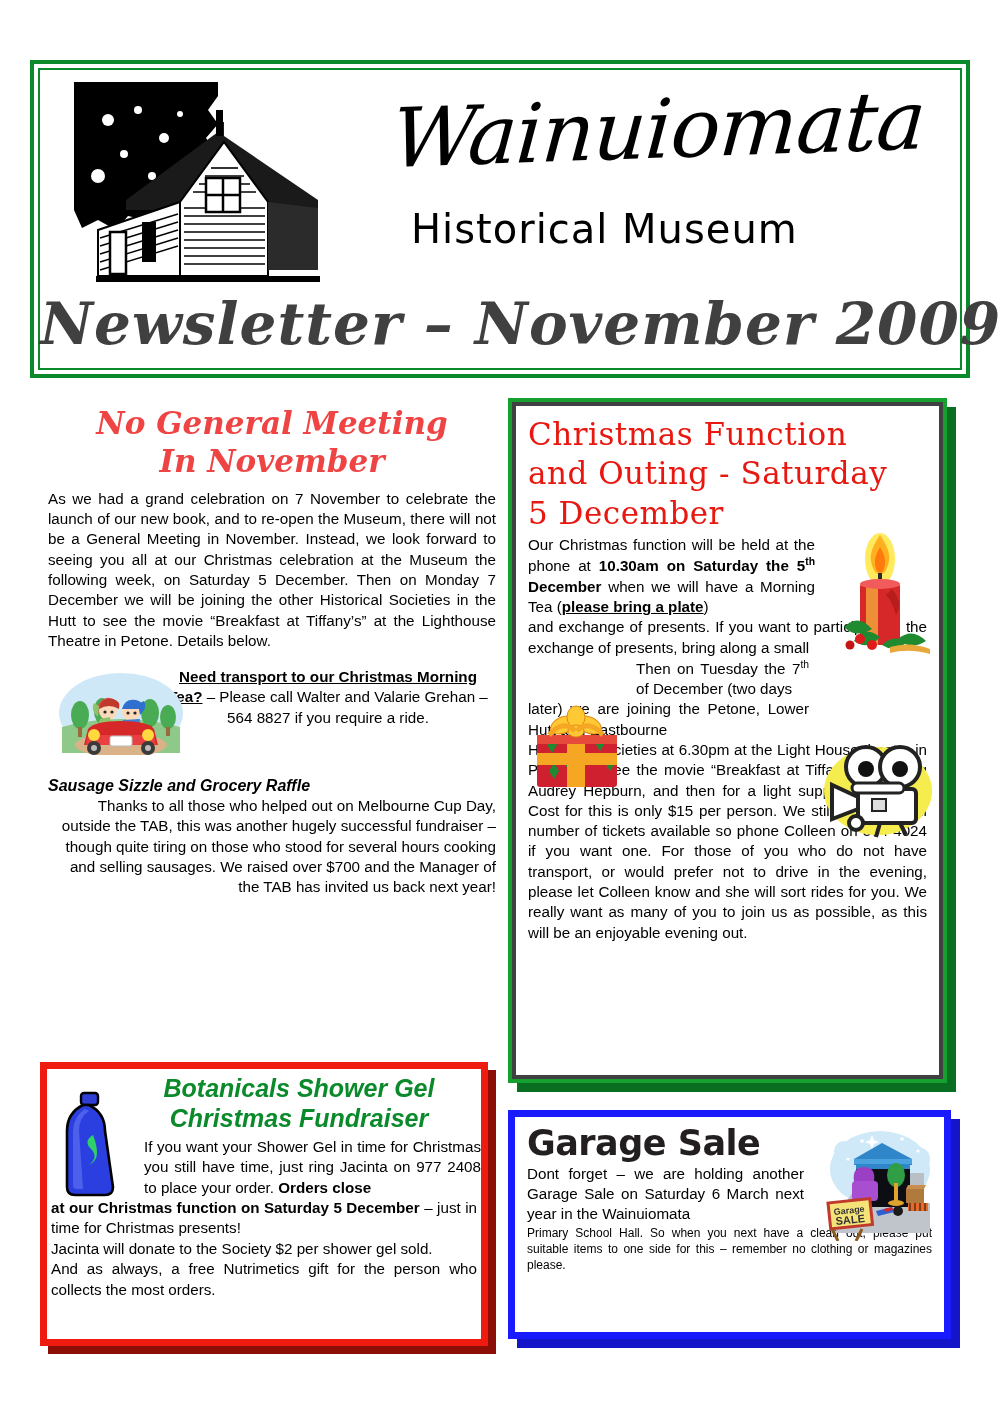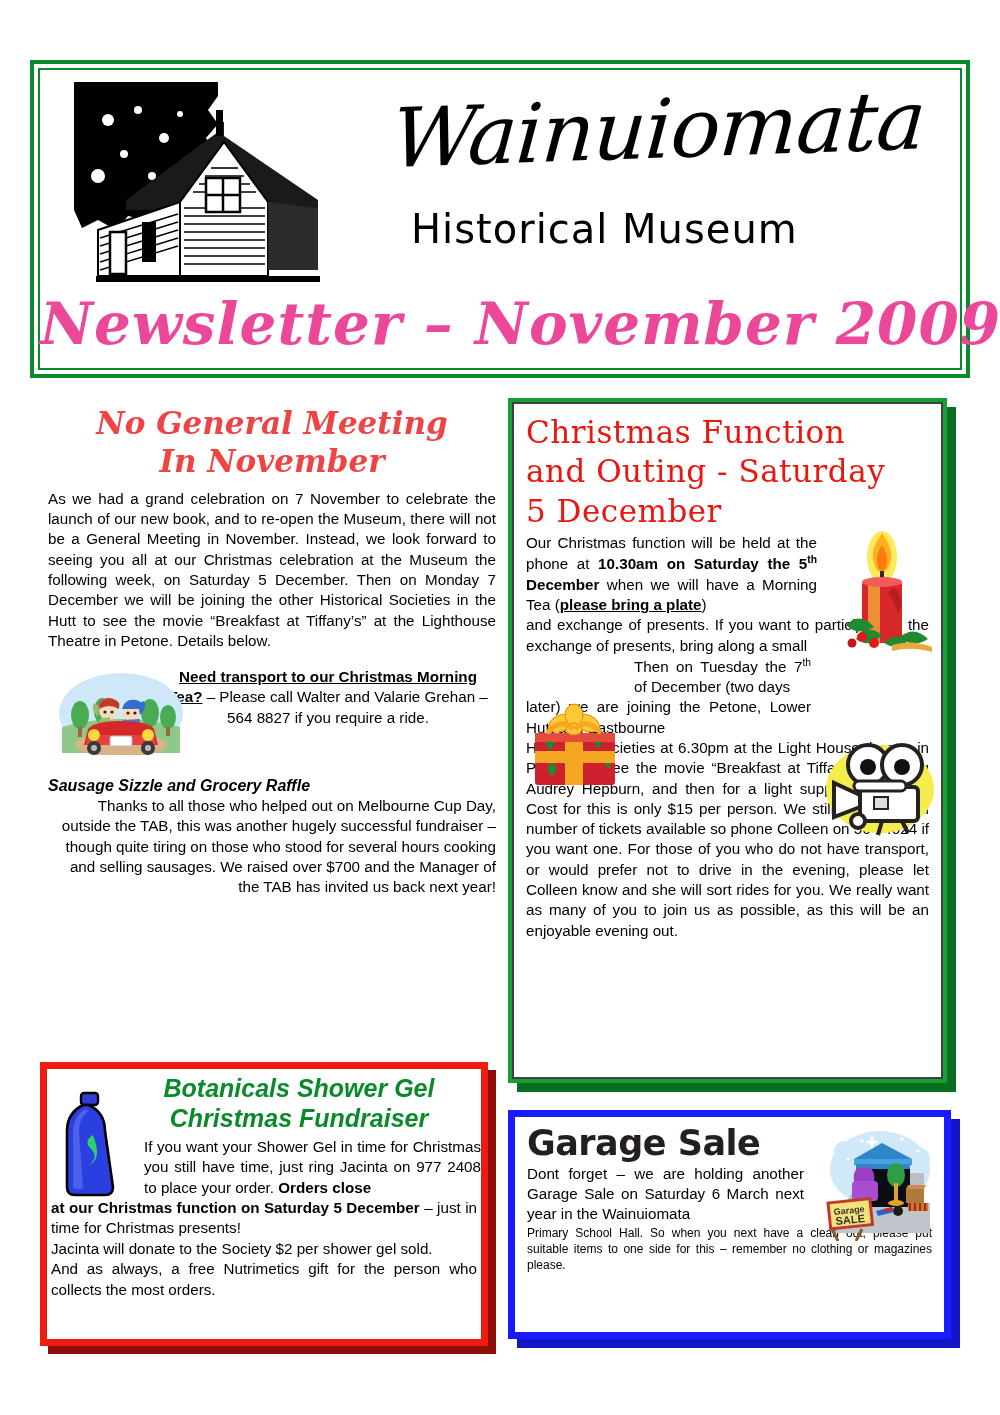--- a/index.html
+++ b/index.html
@@ -44,21 +44,21 @@
   .masthead .sub-name{
     font-family:"DejaVu Sans", sans-serif;
     font-size:40px;
     position:absolute; left:26px; top:118px;
     letter-spacing:1px;
     white-space:nowrap;
   }
   .newsletter-title{
     position:absolute; left:0; right:0; top:220px;
     text-align:center;
-    color:#ec4899;
+    color:#404040;
     font-family:"DejaVu Serif", serif;
     font-style:italic;
     font-weight:bold;
     font-size:58px;
     letter-spacing:1px;
     white-space:nowrap;
   }
 
   
   .col-left{
@@ -151,21 +151,21 @@
     background:#0a6e22;
   }
   .greenbox .frame{
     position:absolute; left:0; top:0; width:439px; height:685px;
     background:#16a02f;
     padding:4px;
   }
   .greenbox .mid{
     width:100%; height:100%;
     background:#fff;
-    border:2px solid #404040;
+    border:4px solid #404040;
     padding:3px;
   }
   .greenbox .inner{
     width:100%; height:100%;
     background:#fff;
     position:relative;
     overflow:hidden;
     padding:6px 9px 4px 9px;
   }
   .xmas-head{

